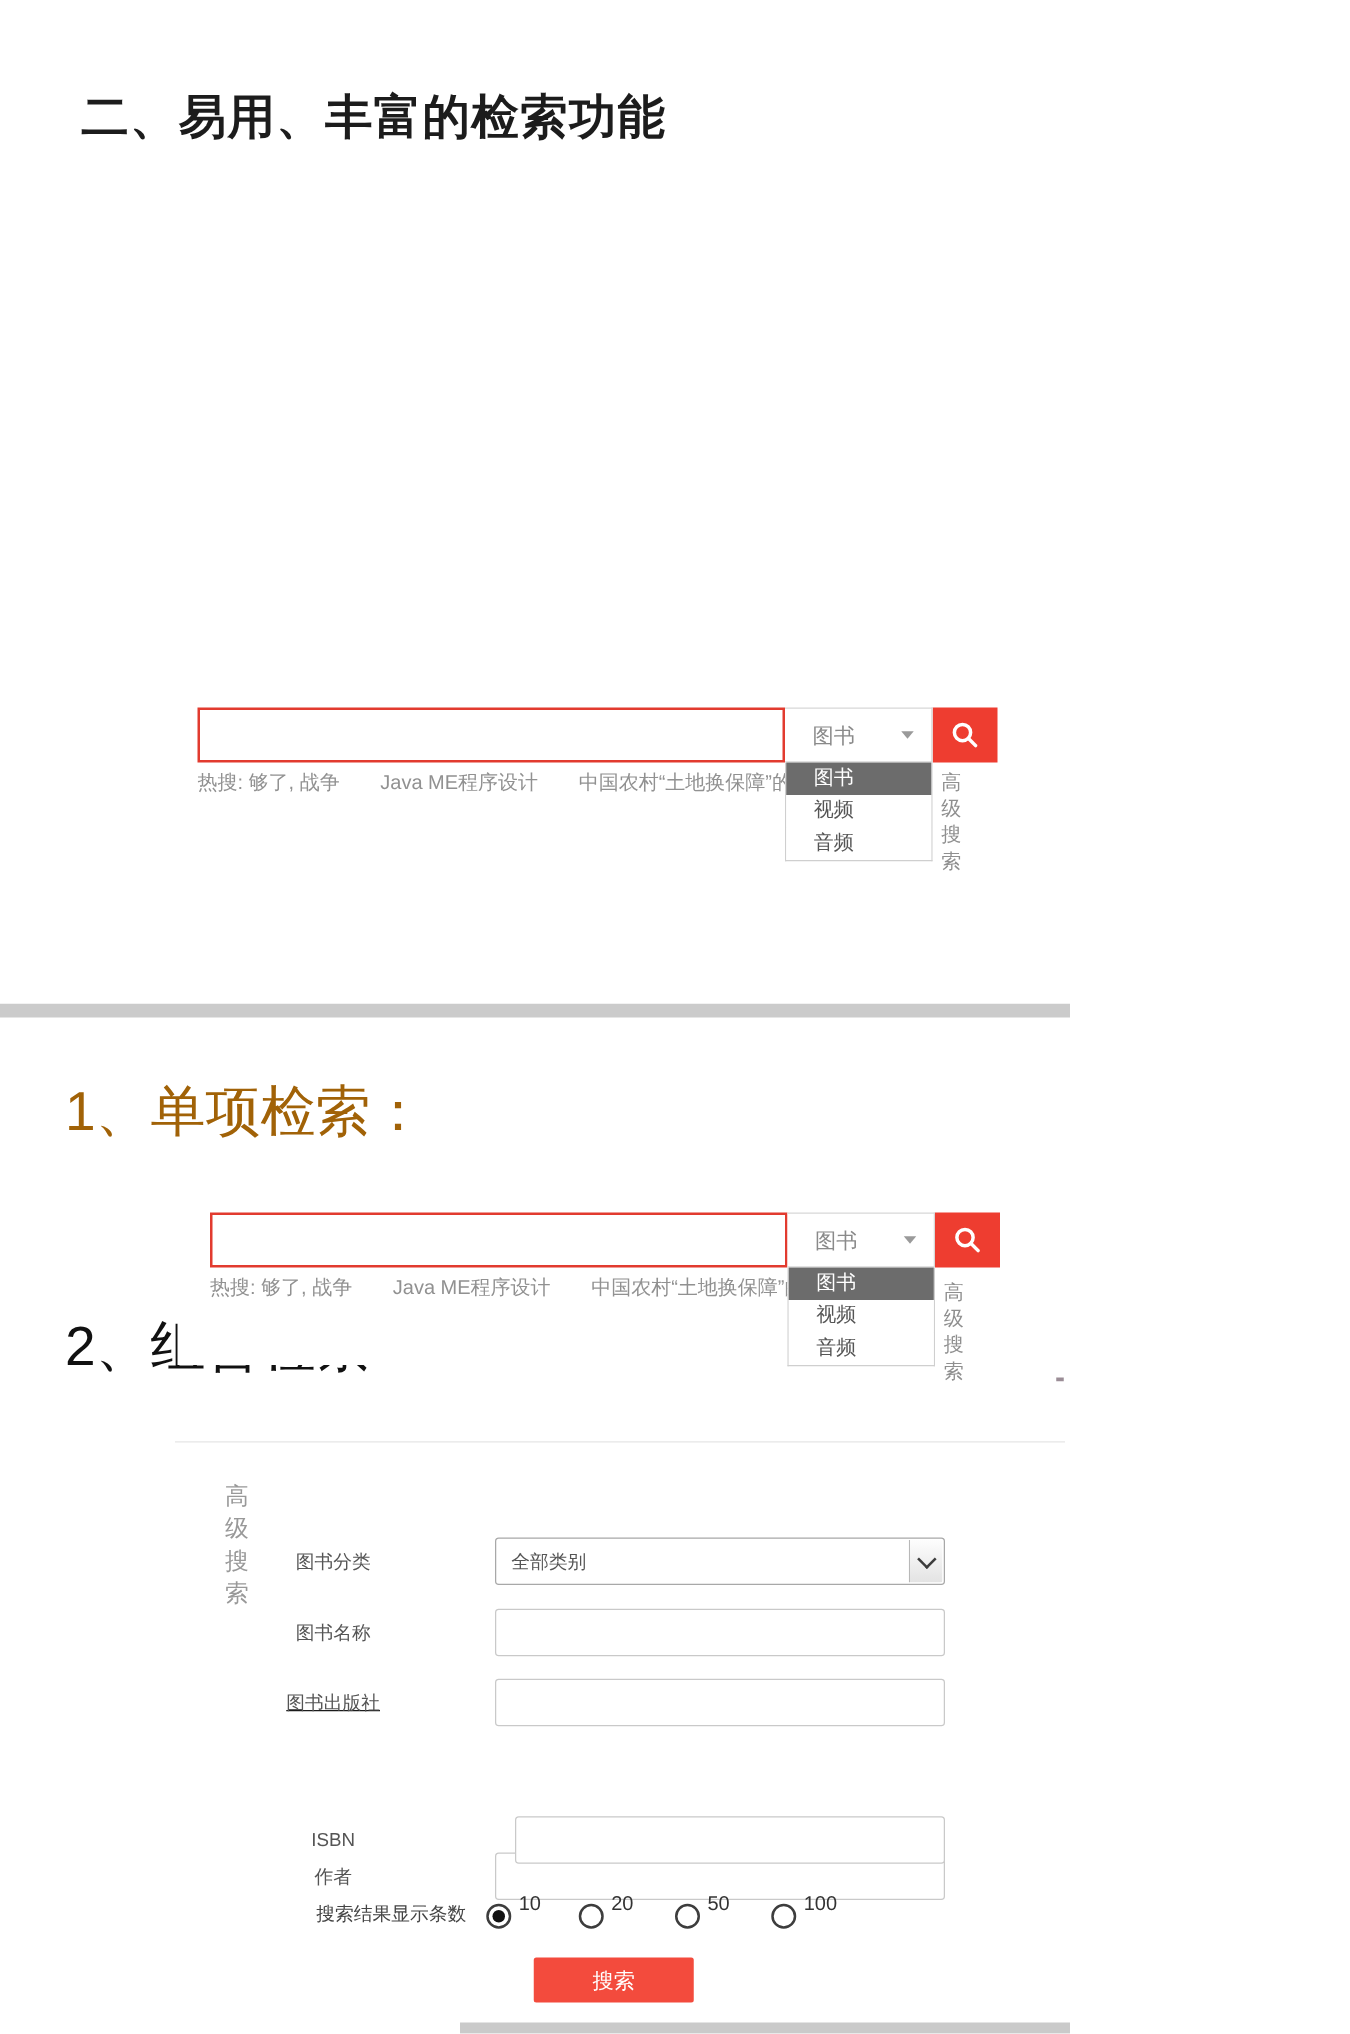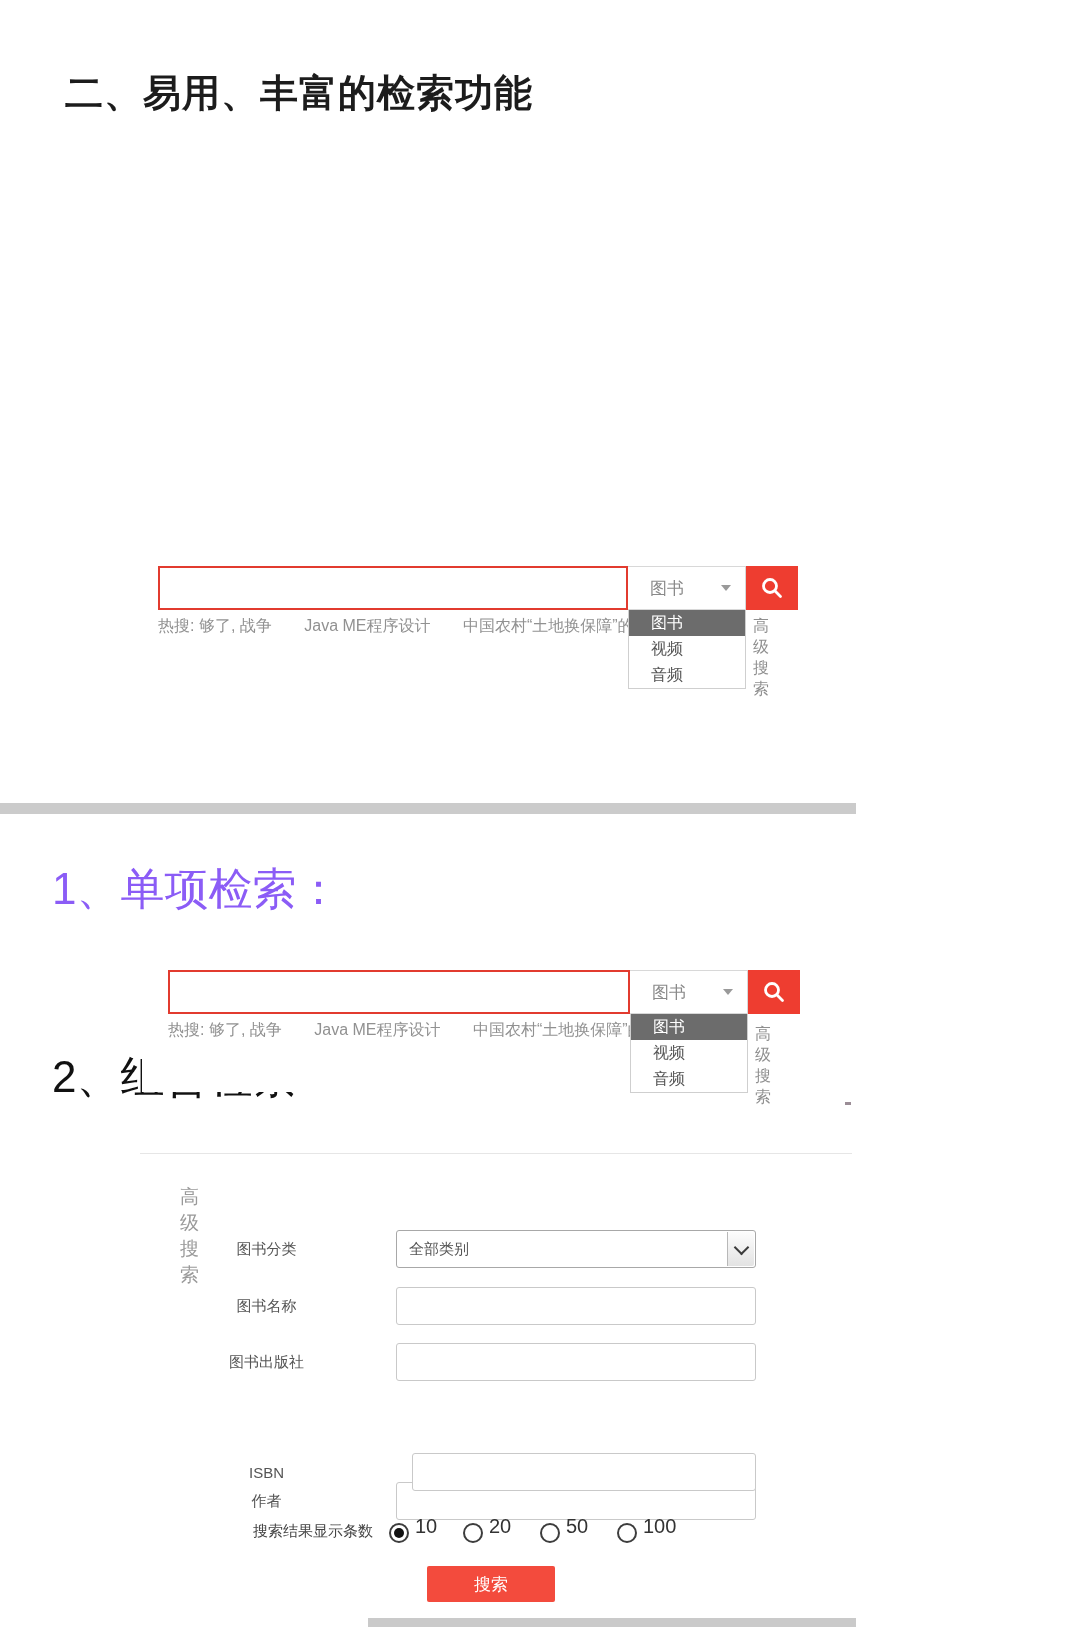--- a/index.html
+++ b/index.html
@@ -46,21 +46,21 @@
   .sw2 .sw-dash{left:756px;top:-14px;}
 
   .sw1{left:158px;top:566px;}
   .sw2{left:168px;top:970px;}
 
   
   .mid-divider{position:absolute;left:0;top:803px;width:1080px;height:11px;background:#cbcbcb;}
   .bottom-bar{position:absolute;left:368px;top:1618px;width:712px;height:9px;background:#cacaca;}
 
   
-  .h-single{position:absolute;left:52px;top:860px;font-size:44px;font-weight:500;color:#8b5cf6;z-index:1;}
+  .h-single{position:absolute;left:52px;top:860px;font-size:44px;font-weight:500;color:#a16207;z-index:1;}
   .h-combo{position:absolute;left:52px;top:1048px;font-size:44px;font-weight:500;color:#111;z-index:1;}
   .panel-mask{position:absolute;left:142px;top:1046px;width:710px;height:46px;background:#fff;z-index:3;}
   .panel-line{position:absolute;left:140px;top:1153px;width:712px;height:1px;background:#e6e6e6;z-index:4;}
   .panel-dash{position:absolute;left:845px;top:1102px;width:6px;height:3px;background:#9b8d96;z-index:4;}
 
   
   .af{position:absolute;left:0;top:0;z-index:4;}
   .af-title{position:absolute;left:180px;top:1184px;font-size:19px;color:#999;}
   .af-row{position:absolute;left:150px;width:606px;height:38px;display:flex;align-items:center;}
   .af-label{width:233px;text-align:center;margin-right:13px;font-size:15px;color:#555;flex:none;}
@@ -68,31 +68,31 @@
             background:#fff;font-size:15px;color:#333;padding:0 10px;outline:none;
             font-family:"Liberation Sans",sans-serif;}
   .af-select{box-sizing:border-box;position:relative;width:360px;height:38px;border:1px solid #a8a8a8;
              border-radius:3px;background:#fff;display:flex;align-items:center;cursor:pointer;}
   .af-select-value{margin-left:12px;font-size:15px;color:#555;}
   .af-select-btn{position:absolute;right:1px;top:1px;bottom:1px;width:26px;
                  background:linear-gradient(#fdfdfd,#e3e3e3);border-left:1px solid #b8b8b8;
                  border-radius:0 2px 2px 0;display:flex;align-items:center;justify-content:center;}
   .af-chev{width:9px;height:9px;border-right:2px solid #3c3c3c;border-bottom:2px solid #3c3c3c;
            transform:rotate(45deg);margin-top:-4px;}
-  .row1{top:1230px;} .row2{top:1287px;} .row3{top:1343px;} .row4{top:1482px;} .row5{top:1453px;gap:16px;}
+  .row1{top:1230px;} .row2{top:1287px;} .row3{top:1343px;text-decoration:underline;} .row4{top:1482px;} .row5{top:1453px;gap:16px;}
 
   .af-radio-row{position:absolute;left:150px;top:1513px;width:700px;height:40px;}
   .af-radio-label{position:absolute;left:0;top:9px;width:223px;text-align:right;font-size:15px;color:#444;}
   .rgroup{position:absolute;top:0;display:flex;align-items:flex-start;}
   .g1{left:239px;} .g2{left:313px;justify-content:space-between;} .g3{left:390px;} .g4{left:467px;}
   .radio{box-sizing:border-box;width:20px;height:20px;margin-top:10px;border:2px solid #3d3d3d;
          border-radius:50%;background:#fff;position:relative;cursor:pointer;flex:none;}
   .radio.sel::after{content:"";position:absolute;left:3px;top:3px;width:10px;height:10px;
                     border-radius:50%;background:#111;}
-  .rnum{margin-left:6px;margin-top:2px;font-size:20px;color:#333;}
+  .rnum{margin-left:6px;margin-top:2px;font-size:16px;color:#333;}
 
   .af-submit{position:absolute;left:427px;top:1566px;width:128px;height:36px;background:#f34b3d;
              border:none;border-radius:2px;color:#ffffff;font-size:17px;cursor:pointer;
              font-family:"Liberation Sans",sans-serif;}
 </style>
 </head>
 <body>
 
 <div class="page">
 

